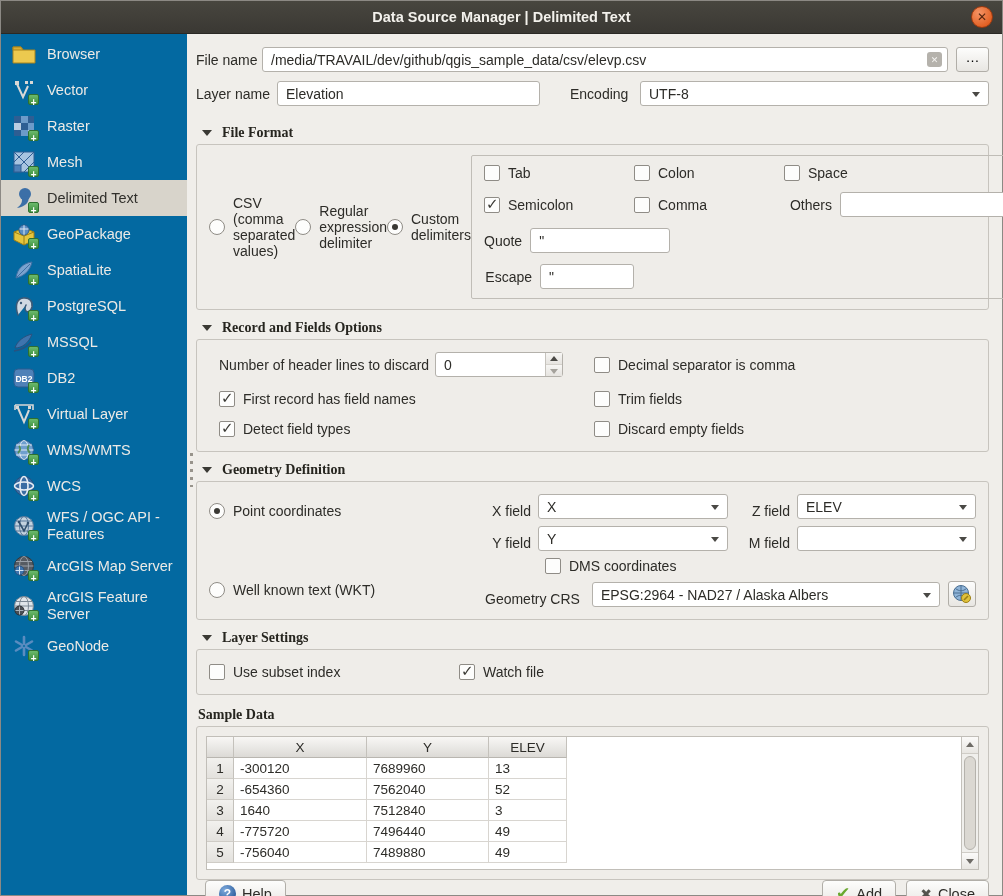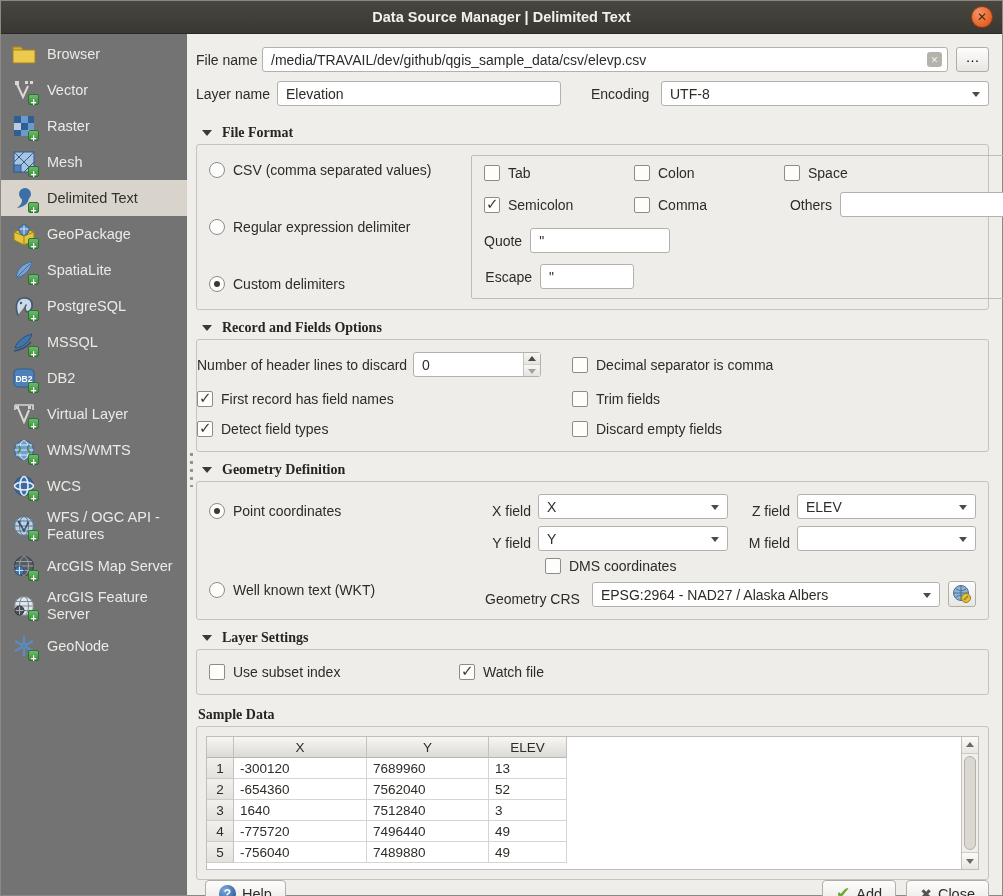--- a/index.html
+++ b/index.html
@@ -14,21 +14,21 @@
   .titlebar { height:33px; flex:none; background:linear-gradient(#48463f,#3a3833);
     border-bottom:1px solid #2a2925; display:flex; align-items:center; justify-content:center; position:relative; }
   .titlebar .title { color:#f3f1ec; font-weight:bold; font-size:14.5px; }
   .win-close { position:absolute; right:9px; top:5px; width:22px; height:22px; border-radius:50%;
     background:radial-gradient(circle at 35% 30%, #f49466, #e25f22 75%); border:1px solid #9c3a10;
     display:flex; align-items:center; justify-content:center; cursor:default; }
   .win-close::after { content:"✕"; color:#55250e; font-size:12px; font-weight:bold; }
 
   
   .main { flex:1; display:flex; min-height:0; }
-  .sidebar { width:186px; flex:none; background:#737373; padding-top:2px; overflow:hidden; }
+  .sidebar { width:186px; flex:none; background:#0369a1; padding-top:2px; overflow:hidden; }
   .side-item { display:flex; align-items:center; gap:9px; padding:5px 4px 5px 9px; min-height:36px;
     color:#eceae6; font-size:14.5px; line-height:17px; cursor:default; }
   .side-item.selected { background:#d8d4cb; color:#31302c; }
   .iwrap { width:28px; height:26px; flex:none; position:relative; display:flex; align-items:center; justify-content:center; }
   .plus { position:absolute; right:-1px; bottom:-2px; width:11px; height:11px;
     background:linear-gradient(#6cba6c,#3d8f3d); border:1px solid #2e7030; border-radius:2px; }
   .plus::after { content:"+"; position:absolute; left:1.5px; top:-1.5px; color:#fff; font-size:10px; font-weight:bold; }
   .side-label { white-space:normal; }
 
   .gutter { width:9px; flex:none; background:#f0eeea; position:relative; }
@@ -45,52 +45,52 @@
   .lab-enc { width:70px; margin-left:30px; }
   .input { height:25px; border:1px solid #b4b1ab; border-radius:3px; background:#fff;
     font:inherit; color:#2d2c28; padding:0 8px; }
   .file-wrap { flex:1; position:relative; margin-right:8px; }
   .file-wrap .input { width:100%; padding-right:28px; }
   .clear-ic { position:absolute; right:6px; top:5px; width:15px; height:15px; background:#b5b2ac;
     border-radius:3px; display:flex; align-items:center; justify-content:center; }
   .clear-ic::after { content:"✕"; color:#f4f3f1; font-size:9px; font-weight:bold; }
   .browse-btn { width:33px; height:25px; flex:none; background:linear-gradient(#fdfdfc,#e8e6e2);
     border:1px solid #b1aea8; border-radius:3px; font:inherit; padding-bottom:6px; }
-  .layer-input { width:284px;padding-left:8px; }
+  .layer-input { width:263px;padding-left:8px; }
   .combo { height:25px; border:1px solid #b4b1ab; border-radius:3px; background:#fff;
     display:flex; align-items:center; padding:0 24px 0 8px; position:relative; white-space:nowrap; overflow:hidden; }
   .combo::after { content:""; position:absolute; right:8px; top:10px;
     border-left:4px solid transparent; border-right:4px solid transparent; border-top:5px solid #4a4945; }
   .enc-combo { flex:1; }
 
   
   .sec-head { display:flex; align-items:center; margin:10px 2px 3px 2px; flex:none; }
   .tri { width:0; height:0; border-left:5px solid transparent; border-right:5px solid transparent;
     border-top:6px solid #3a3934; margin:0 10px 0 4px; flex:none; }
   .sec-title { font-weight:bold; font-size:14px; color:#26251f;font-family:Liberation Serif, serif; }
   .sec-box { border:1px solid #c7c4be; border-radius:3px; background:#efede9; flex:none; }
 
   
   .ff-box { display:flex; gap:14px; padding:10px 12px; }
-  .ff-left { width:248px; flex:none; display:flex; flex-direction:column; justify-content:space-between; padding:7px 0; }
+  .ff-left { width:248px; flex:none; display:flex; flex-direction:row; justify-content:space-between; padding:7px 0; }
   .opt-row { display:flex; align-items:center; gap:8px; cursor:default; }
   .rb { width:16px; height:16px; border-radius:50%; background:#fdfdfc; border:1px solid #8f8c86; position:relative; flex:none; }
   .rb.on::after { content:""; position:absolute; left:4px; top:4px; width:6px; height:6px; border-radius:50%; background:#3a3934; }
   .cb { width:16px; height:16px; border-radius:2px; background:#fdfdfc; border:1px solid #8f8c86; position:relative; flex:none; }
   .cb.on::after { content:"✓"; position:absolute; left:1px; top:-3px; font-size:15px; font-weight:bold; color:#3a3934; }
   .delims { flex:1; border:1px solid #c0bdb7; border-radius:2px; padding:9px 12px;
     display:grid; grid-template-columns:150px 150px 1fr; row-gap:11px; align-items:center; }
   .inline-field { display:flex; align-items:center; gap:8px; }
   .inline-field .input { flex:1; min-width:0; }
   .quote-cell { grid-column:1 / span 2; }
   .quote-cell .input { flex:none; width:140px; }
   .efl { width:48px; text-align:right; flex:none; }
 
   
-  .ro-box { display:grid; grid-template-columns:375px 1fr; row-gap:14px; align-items:center; padding:12px 0 14px; }
+  .ro-box { display:grid; grid-template-columns:375px 1fr; row-gap:14px; align-items:center; padding:12px 22px 14px; }
   .spin { width:128px; height:25px; position:relative; margin-left:6px; }
   .spin .input { width:100%; height:100%; padding-right:22px; }
   .spin-btns { position:absolute; right:1px; top:1px; bottom:1px; width:17px; display:flex; flex-direction:column; border-left:1px solid #c6c3bd; }
   .spin-up, .spin-dn { flex:1; background:linear-gradient(#f7f6f4,#e6e4e0); position:relative; }
   .spin-up { border-bottom:1px solid #d4d1cb; }
   .spin-up::after { content:""; position:absolute; left:4px; top:3px;
     border-left:4px solid transparent; border-right:4px solid transparent; border-bottom:5px solid #4a4945; }
   .spin-dn::after { content:""; position:absolute; left:4px; top:4px;
     border-left:4px solid transparent; border-right:4px solid transparent; border-top:5px solid #a5a29c; }
   .hl-row { display:flex; align-items:center; }

